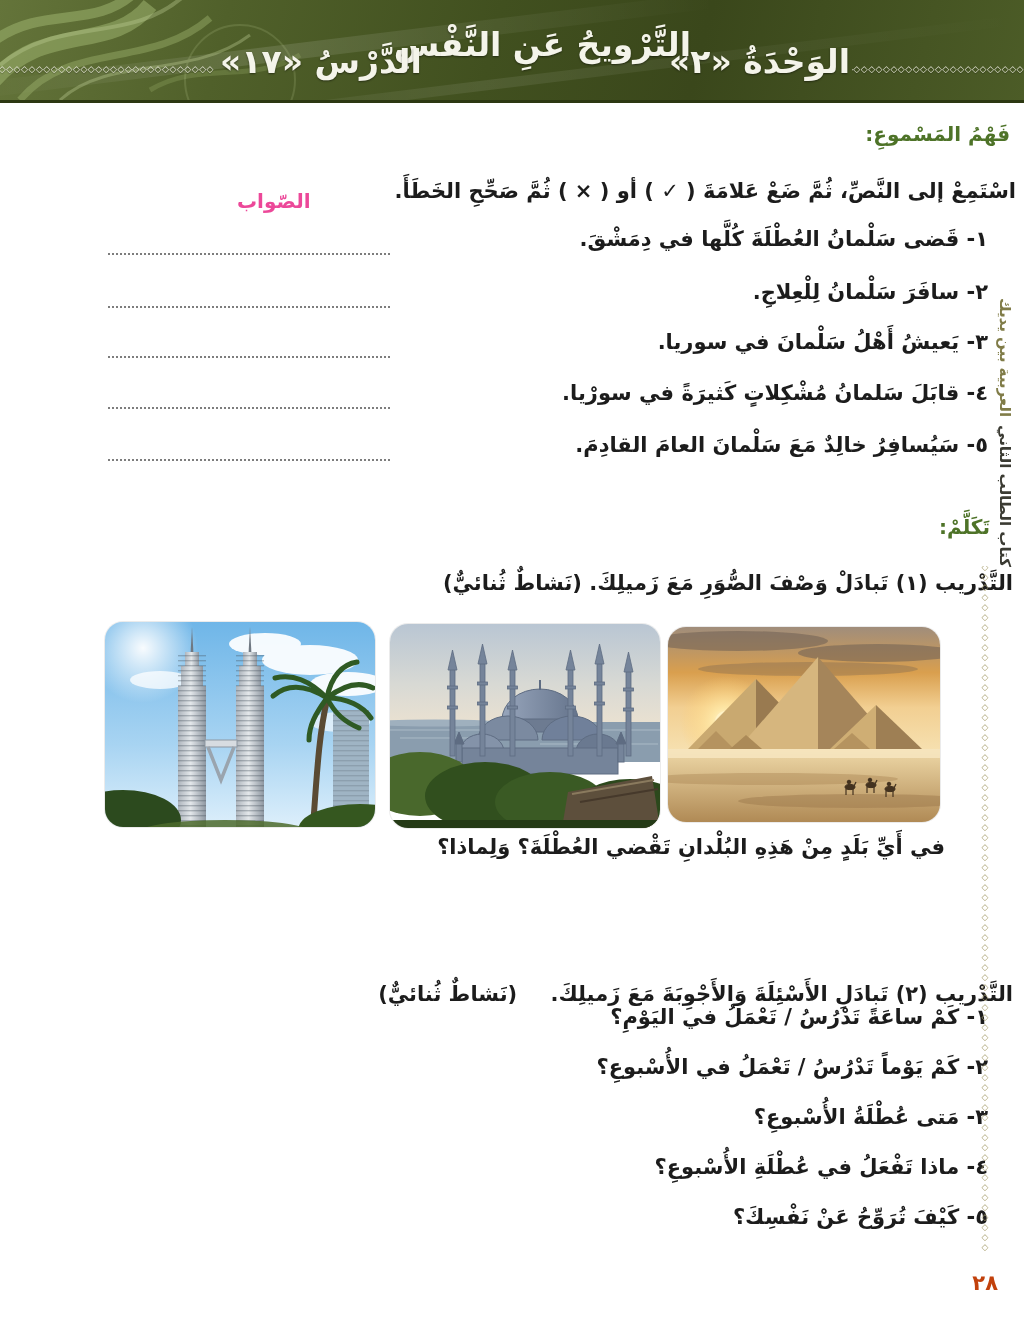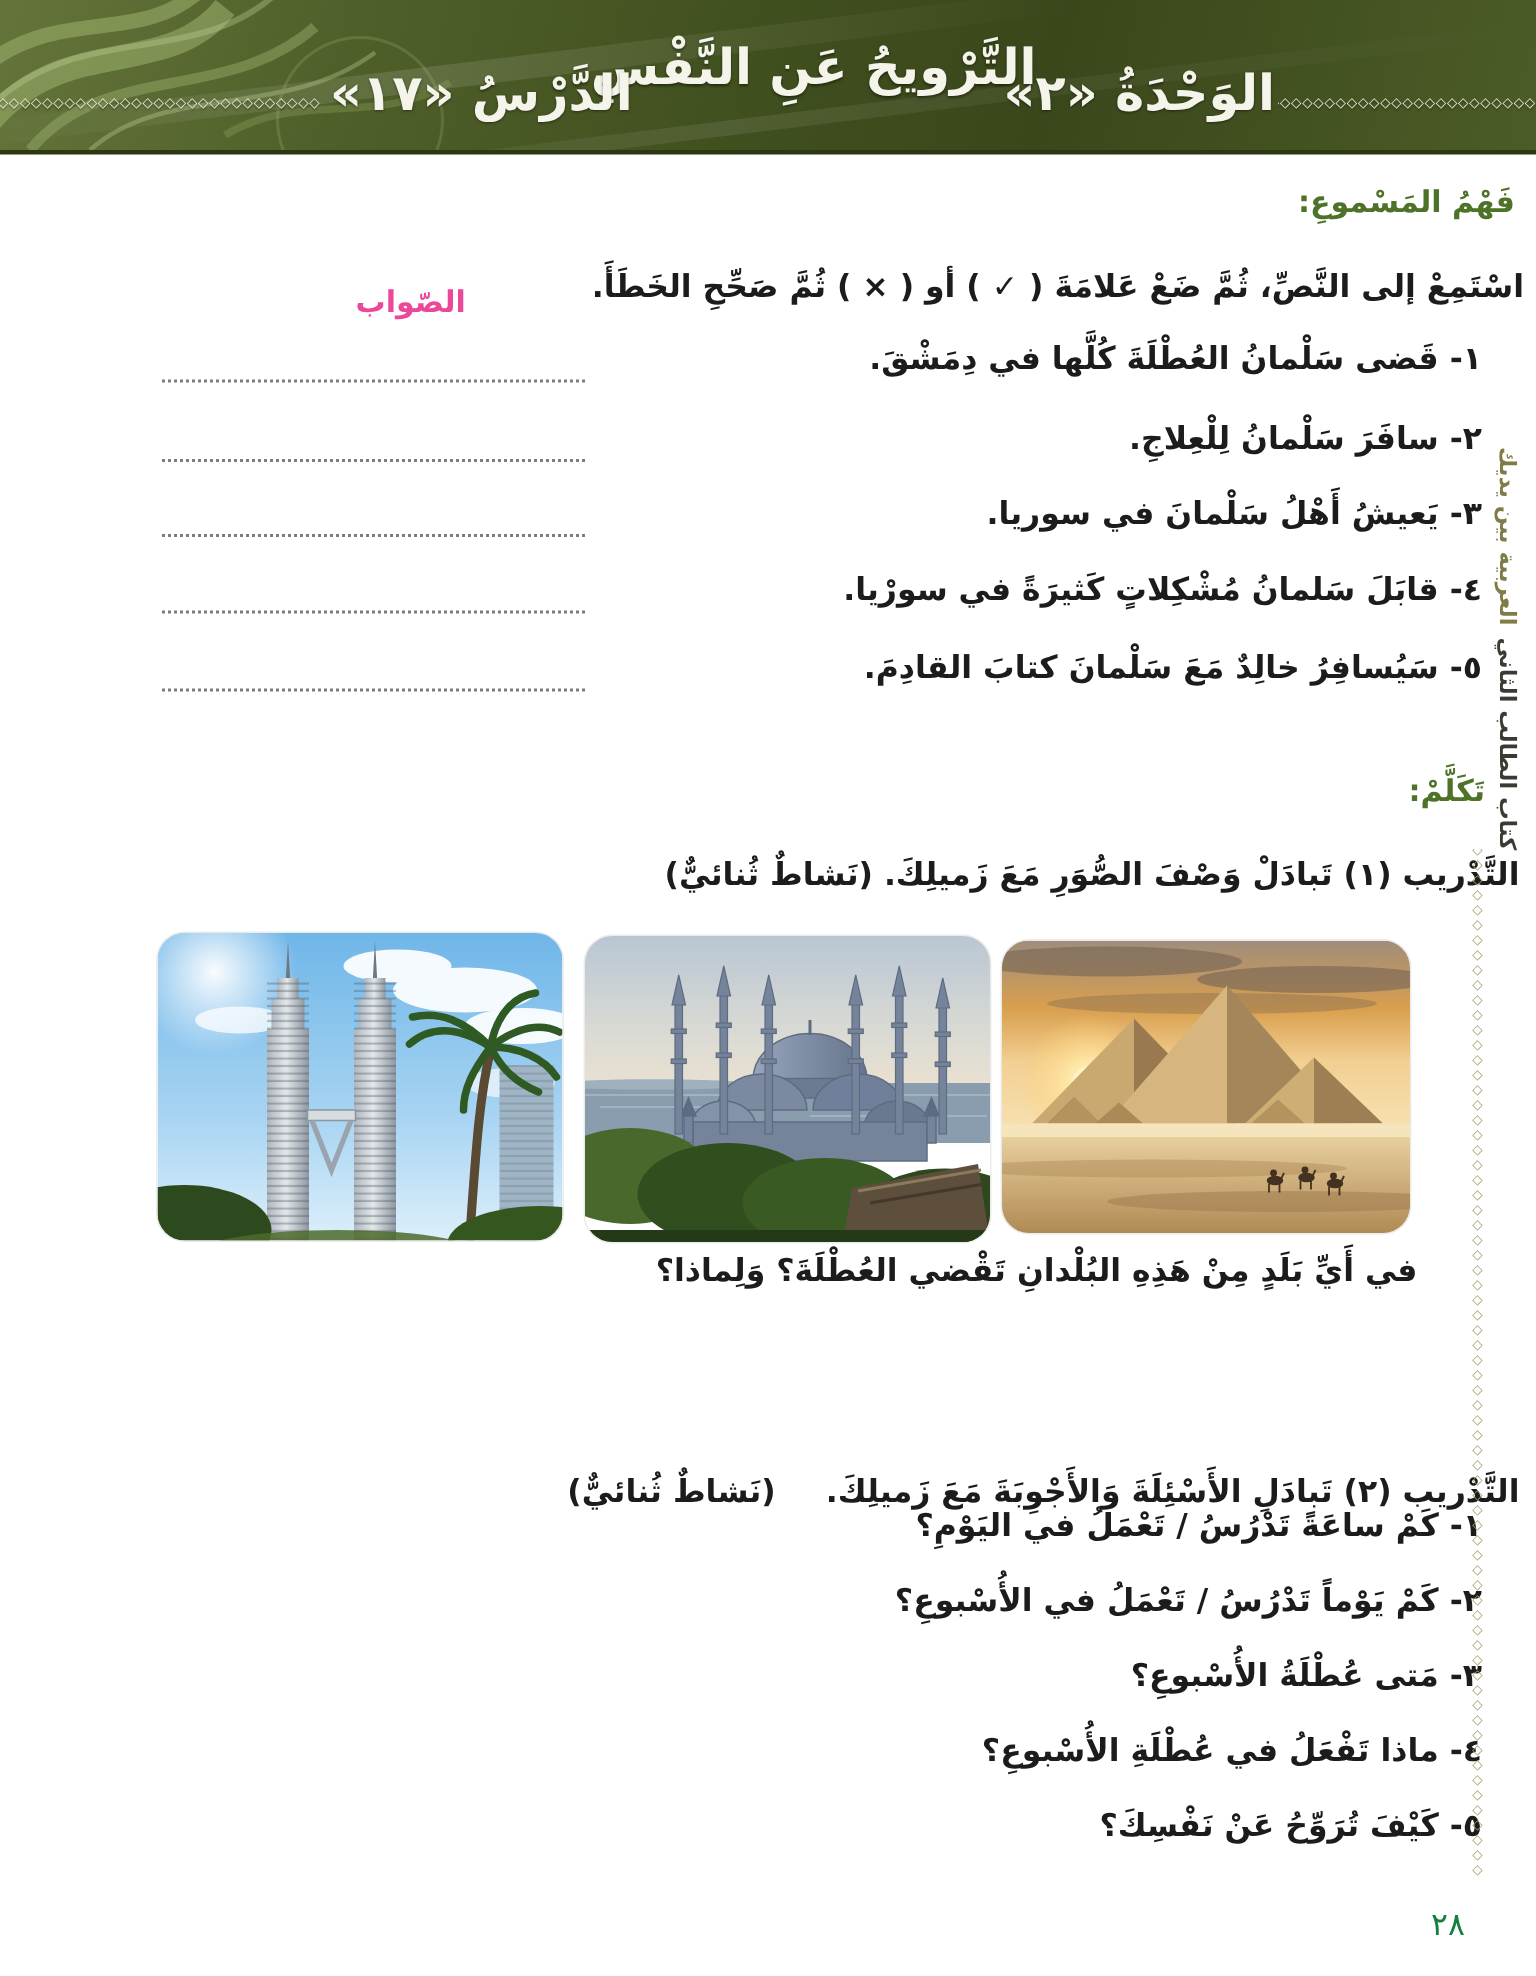--- a/index.html
+++ b/index.html
@@ -34,21 +34,21 @@
   .answer-head{position:absolute;color:#ec4899;font-weight:bold;font-size:20px;}
   .drill-note{margin-right:26px;}
   
   .photo{position:absolute;border-radius:18px;overflow:hidden;box-shadow:0 0 0 1px rgba(0,0,0,.08);}
   .photo svg{display:block;}
   
   .side-vert{position:absolute;writing-mode:vertical-rl;font-weight:bold;font-size:15px;letter-spacing:1px;white-space:nowrap;}
   .side-series{right:10px;top:302px;height:115px;color:#807c48;}
   .side-book{right:10px;top:427px;height:140px;color:#3b3b33;}
   .vchain{position:absolute;right:32px;top:566px;height:686px;width:14px;overflow:hidden;writing-mode:vertical-rl;color:#a89f6e;font-size:9px;letter-spacing:0;line-height:14px;}
-  .page-num{position:absolute;right:26px;top:1271px;width:44px;text-align:left;color:#15803d;font-weight:normal;font-size:21px;}
+  .page-num{position:absolute;right:26px;top:1271px;width:44px;text-align:right;color:#c2410c;font-weight:bold;font-size:21px;}
 </style>
 </head>
 <body>
 
 <div class="page">
 
   <div class="header">
     <div class="streak s1"></div>
     <div class="streak s2"></div>
     <svg class="calli" width="330" height="100" viewBox="0 0 330 100">
@@ -86,21 +86,21 @@
   </div>
   <div class="item-row" style="top:330px;">
     <span class="item-text"><span>٣-</span> <span>يَعيشُ أَهْلُ سَلْمانَ في سوريا.</span></span>
     <span class="dots"></span>
   </div>
   <div class="item-row" style="top:381px;">
     <span class="item-text"><span>٤-</span> <span>قابَلَ سَلمانُ مُشْكِلاتٍ كَثيرَةً في سورْيا.</span></span>
     <span class="dots"></span>
   </div>
   <div class="item-row" style="top:433px;">
-    <span class="item-text"><span>٥-</span> <span>سَيُسافِرُ خالِدٌ مَعَ سَلْمانَ كتابَ القادِمَ.</span></span>
+    <span class="item-text"><span>٥-</span> <span>سَيُسافِرُ خالِدٌ مَعَ سَلْمانَ العامَ القادِمَ.</span></span>
     <span class="dots"></span>
   </div>
 
   <div class="sect-heading" style="top:515px;right:34px;">تَكَلَّمْ:</div>
 
   <div class="bodyline" style="top:571px;right:11px;">
     <span>التَّدْريب (١)</span>
     <span>تَبادَلْ وَصْفَ الصُّوَرِ مَعَ زَميلِكَ.</span>
     <span>(نَشاطٌ ثُنائيٌّ)</span>
   </div>

